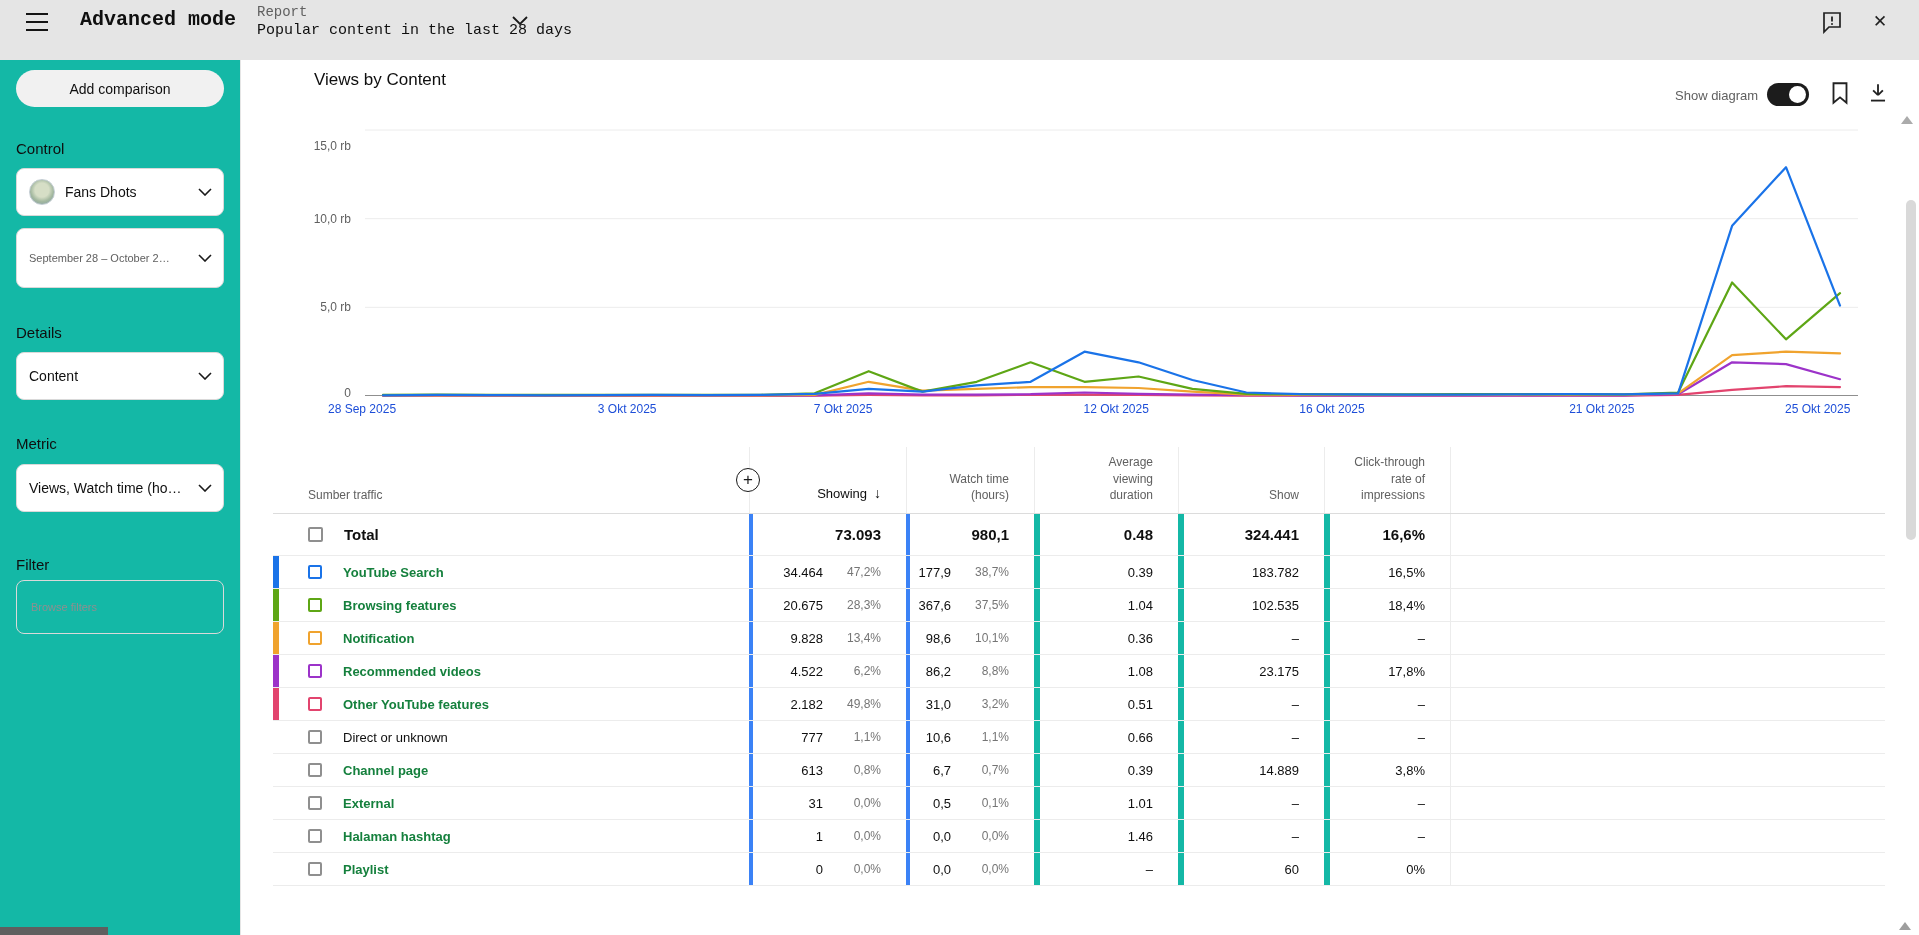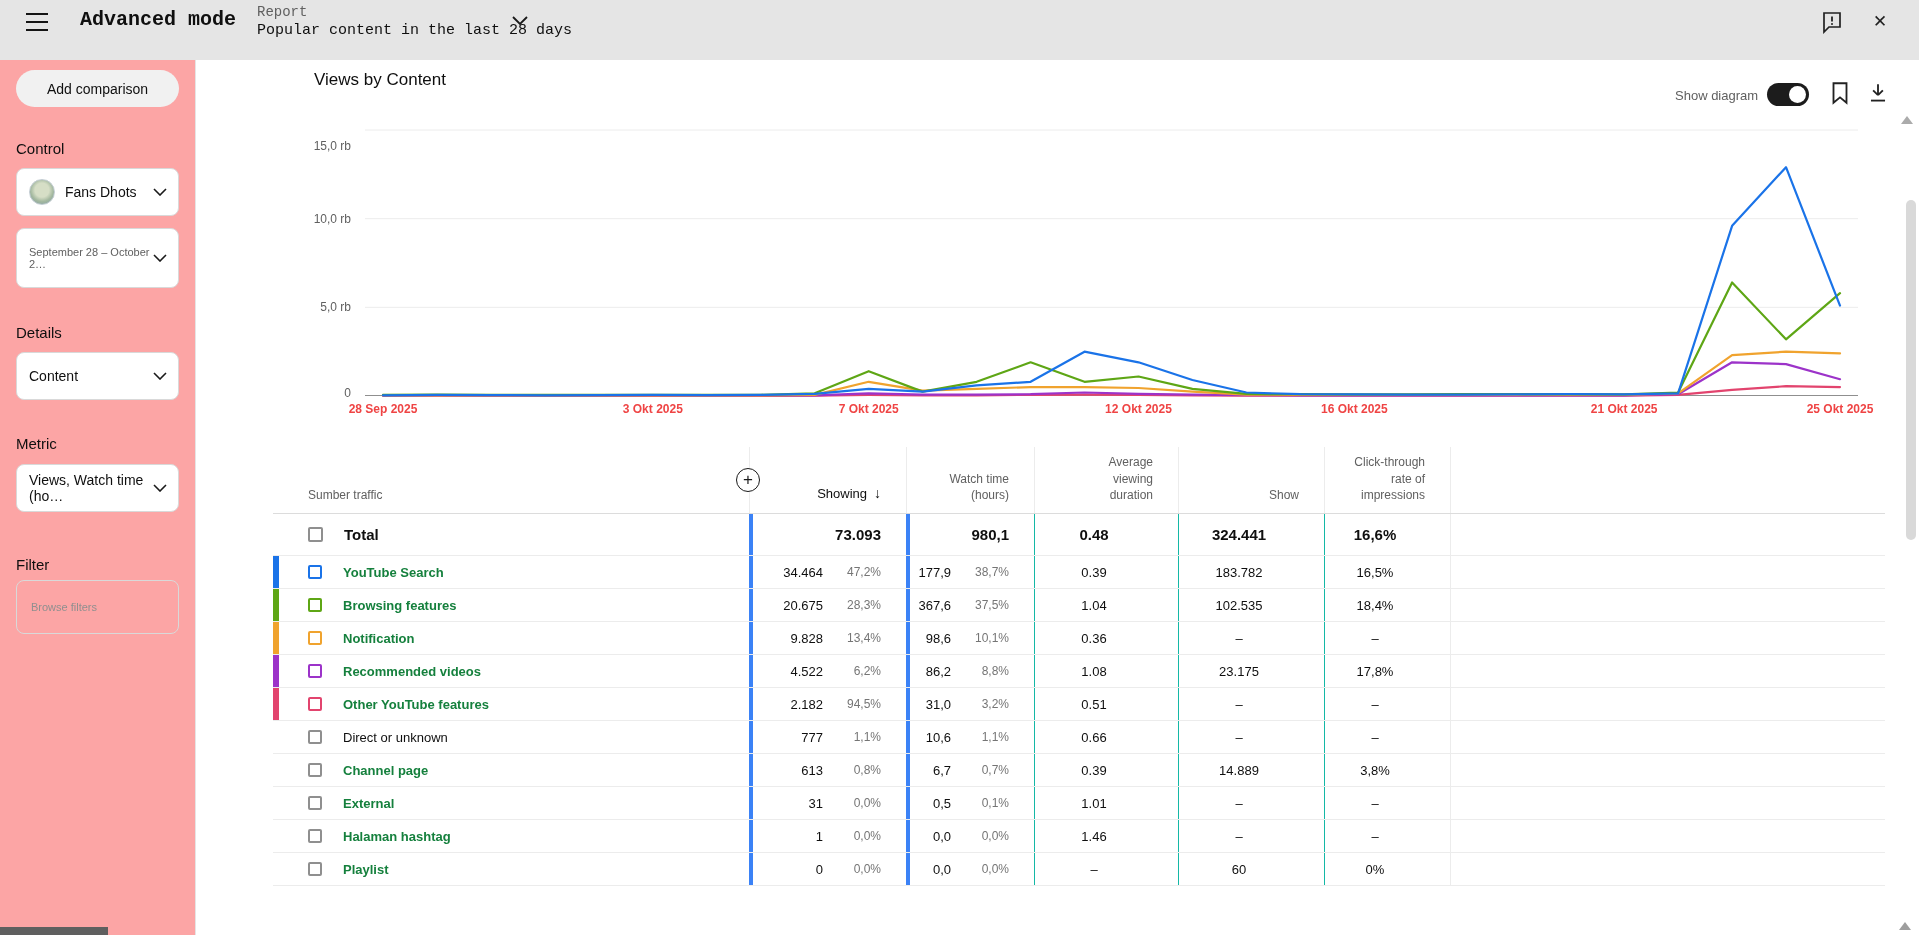--- a/index.html
+++ b/index.html
@@ -19,22 +19,22 @@
   .topbar-divider { position:absolute; left:240px; top:0; width:1px; height:44px; background:#e5e5e5; }
   .report { position:absolute; left:257px; top:4px; cursor:pointer; }
   .report-label { font-size:14px; color:#606060; }
   .report-value { font-size:15px; margin-top:2px; }
   .report-chev { position:absolute; left:512px; top:16px; }
   .tb-icon { position:absolute; top:10px; width:24px; height:24px; cursor:pointer; }
   .tb-feedback { left:1820px; }
   .tb-close { left:1868px; font-size:21px; color:#222; line-height:24px; text-align:center; }
 
   
-  .sidebar { position:absolute; top:44px; left:0; width:196px; bottom:0;
-             border-right:1px solid #e5e5e5; padding:0 16px; background:#fca5a5; }
+  .sidebar { position:absolute; top:44px; left:0; width:241px; bottom:0;
+             border-right:1px solid #e5e5e5; padding:0 16px; background:#14b8a6; }
   .add-comparison { margin-top:26px; height:37px; background:#f1f1f1; border-radius:19px;
                     display:flex; align-items:center; justify-content:center;
                     font-size:14px; font-weight:500; cursor:pointer; }
   .side-heading { font-size:15px; font-weight:500; height:18px; }
   .h-control { margin-top:33px; }
   .h-details { margin-top:36px; }
   .h-metric  { margin-top:35px; }
   .h-filter  { margin-top:44px; }
   .dd { border:1px solid #d9d9d9; border-radius:8px; padding:0 12px; position:relative;
         display:flex; align-items:center; cursor:pointer; background:#fff; }
@@ -66,21 +66,21 @@
                   border-radius:50%; background:#fff; }
   .icon-btn { position:absolute; top:36px; width:26px; height:26px; cursor:pointer; }
   .bookmark-btn { left:1586px; }
   .download-btn { left:1624px; }
 
   
   .chart { position:absolute; left:0; top:86px; width:1678px; height:310px; }
   .chart svg { position:absolute; left:124px; top:0; overflow:visible; }
   .ylab { position:absolute; left:40px; width:70px; text-align:right; font-size:12px;
           color:#606060; transform:translateY(-50%); }
-  .xlab { position:absolute; width:110px; text-align:center; font-size:12px; color:#ef4444; top:272px;font-weight:bold; }
+  .xlab { position:absolute; width:110px; text-align:left; font-size:12px; color:#1d4ed8; top:272px; }
 
   
   .table { position:absolute; left:32px; top:403px; width:1612px; font-size:13px; }
   .grid-row { display:grid; grid-template-columns:476px 157px 128px 144px 146px 126px 435px; }
   .thead { height:67px; border-bottom:1px solid #dcdcdc; position:relative; }
   .th { display:flex; align-items:flex-end; justify-content:flex-end; text-align:right;
         padding:0 25px 10px 0; font-size:12px; color:#606060; white-space:pre-line;
         line-height:1.35; border-left:1px solid #ececec; }
   .th.first { justify-content:flex-start; text-align:left; padding-left:35px; border-left:none; }
   .th.sort { color:#0f0f0f; font-weight:500; font-size:13px; cursor:pointer; }
@@ -96,22 +96,22 @@
         margin-right:21px; flex:none; cursor:pointer; background:#fff; }
   .row.total .cb { width:15px; height:15px; }
   .row-label { font-size:13px; }
   .row-label.link { color:#15803d; cursor:pointer;font-weight:bold; }
   .row.total .row-label { font-size:15px; font-weight:700; color:#0f0f0f; }
   .cell-2v { display:grid; grid-template-columns:1fr 58px; align-items:center;
              padding-right:25px; border-left:4px solid #3b82f6; }
   .cell-2v .num { text-align:right; }
   .cell-2v .pct { text-align:right; color:#757575; font-size:12px; }
   .row.total .cell-2v .num { grid-column:1 / 3; }
-  .cell-1v { display:flex; align-items:center; justify-content:center;
-             padding-right:25px; border-left:1px solid #14b8a6; }
+  .cell-1v { display:flex; align-items:center; justify-content:flex-end;
+             padding-right:25px; border-left:6px solid #14b8a6; }
   .cell-empty { border-left:1px solid #ececec; }
 
   
   .scroll-up-arrow { position:absolute; left:1901px; top:116px; width:0; height:0;
                      border-left:6px solid transparent; border-right:6px solid transparent;
                      border-bottom:8px solid #ababab; }
   .vthumb { position:absolute; right:3px; top:200px; width:10px; height:340px;
             background:#d9d9d9; border-radius:5px; cursor:pointer; }
   .corner-arrow { position:absolute; left:1899px; top:922px; width:0; height:0;
                   border-left:6px solid transparent; border-right:6px solid transparent;
@@ -368,21 +368,21 @@
           <div class="cell-empty"></div>
         </div>
         <div class="grid-row row">
           <div class="cell-name">
             <span class="bar" style="background: rgb(226, 68, 110);"></span>
             <span class="cb" style="border-color: rgb(226, 68, 110);"></span>
             <span class="row-label link">Other YouTube features</span>
           </div>
           <div class="cell-2v">
             <span class="num">2.182</span>
-            <span class="pct">94,5%</span>
+            <span class="pct">49,8%</span>
           </div>
           <div class="cell-2v">
             <span class="num">31,0</span>
             <span class="pct">3,2%</span>
           </div>
           <div class="cell-1v">
             <span>0.51</span>
           </div>
           <div class="cell-1v">
             <span>–</span>

